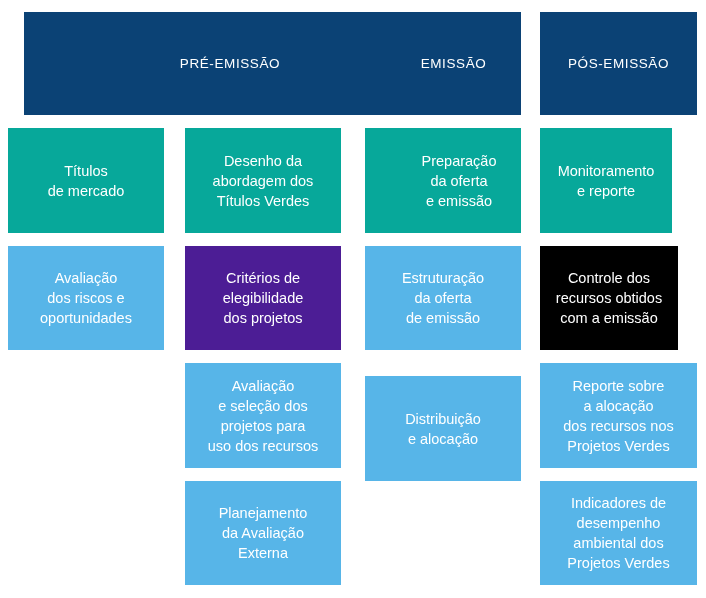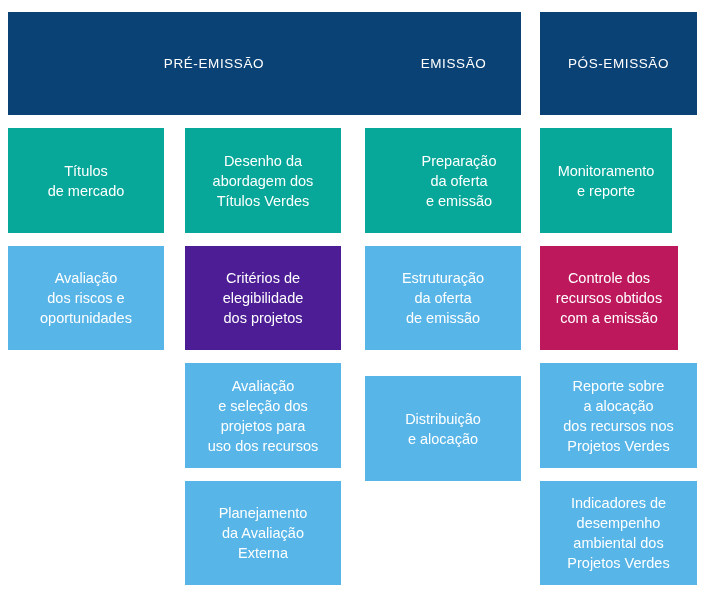--- a/index.html
+++ b/index.html
@@ -52,21 +52,21 @@
   .phase-header .header-text {
     display: block;
     white-space: pre-line;
   }
 </style>
 </head>
 <body>
 
 <div id="diagram">
 
-  <div class="cell phase-header" style="left:8px; top:12px; width:400px; height:103px; background:#0b4275;padding-left:20px;">
+  <div class="cell phase-header" style="left:24px; top:12px; width:400px; height:103px; background:#0b4275;padding-left:20px;">
     <span class="header-text">PRÉ-EMISSÃO</span>
   </div>
 
   <div class="cell phase-header" style="left:365px; top:12px; width:156px; height:103px; background:#0b4275;padding-left:29px;">
     <span class="header-text">EMISSÃO</span>
   </div>
 
   <div class="cell phase-header" style="left:540px; top:12px; width:157px; height:103px; background:#0b4275;">
     <span class="header-text">PÓS-EMISSÃO</span>
   </div>
@@ -122,21 +122,21 @@
   <div class="cell stage-card" style="left:365px; top:376px; width:156px; height:105px; background:#57b5e8;">
     <span class="card-text">Distribuição
 e alocação</span>
   </div>
 
   <div class="cell stage-card" style="left:540px; top:128px; width:132px; height:105px; background:#07a89a;">
     <span class="card-text">Monitoramento
 e reporte</span>
   </div>
 
-  <div class="cell stage-card" style="left:540px; top:246px; width:138px; height:104px; background:#be185d;">
+  <div class="cell stage-card" style="left:540px; top:246px; width:138px; height:104px; background:#000000;">
     <span class="card-text">Controle dos
 recursos obtidos
 com a emissão</span>
   </div>
 
   <div class="cell stage-card" style="left:540px; top:363px; width:157px; height:105px; background:#57b5e8;">
     <span class="card-text">Reporte sobre
 a alocação
 dos recursos nos
 Projetos Verdes</span>

